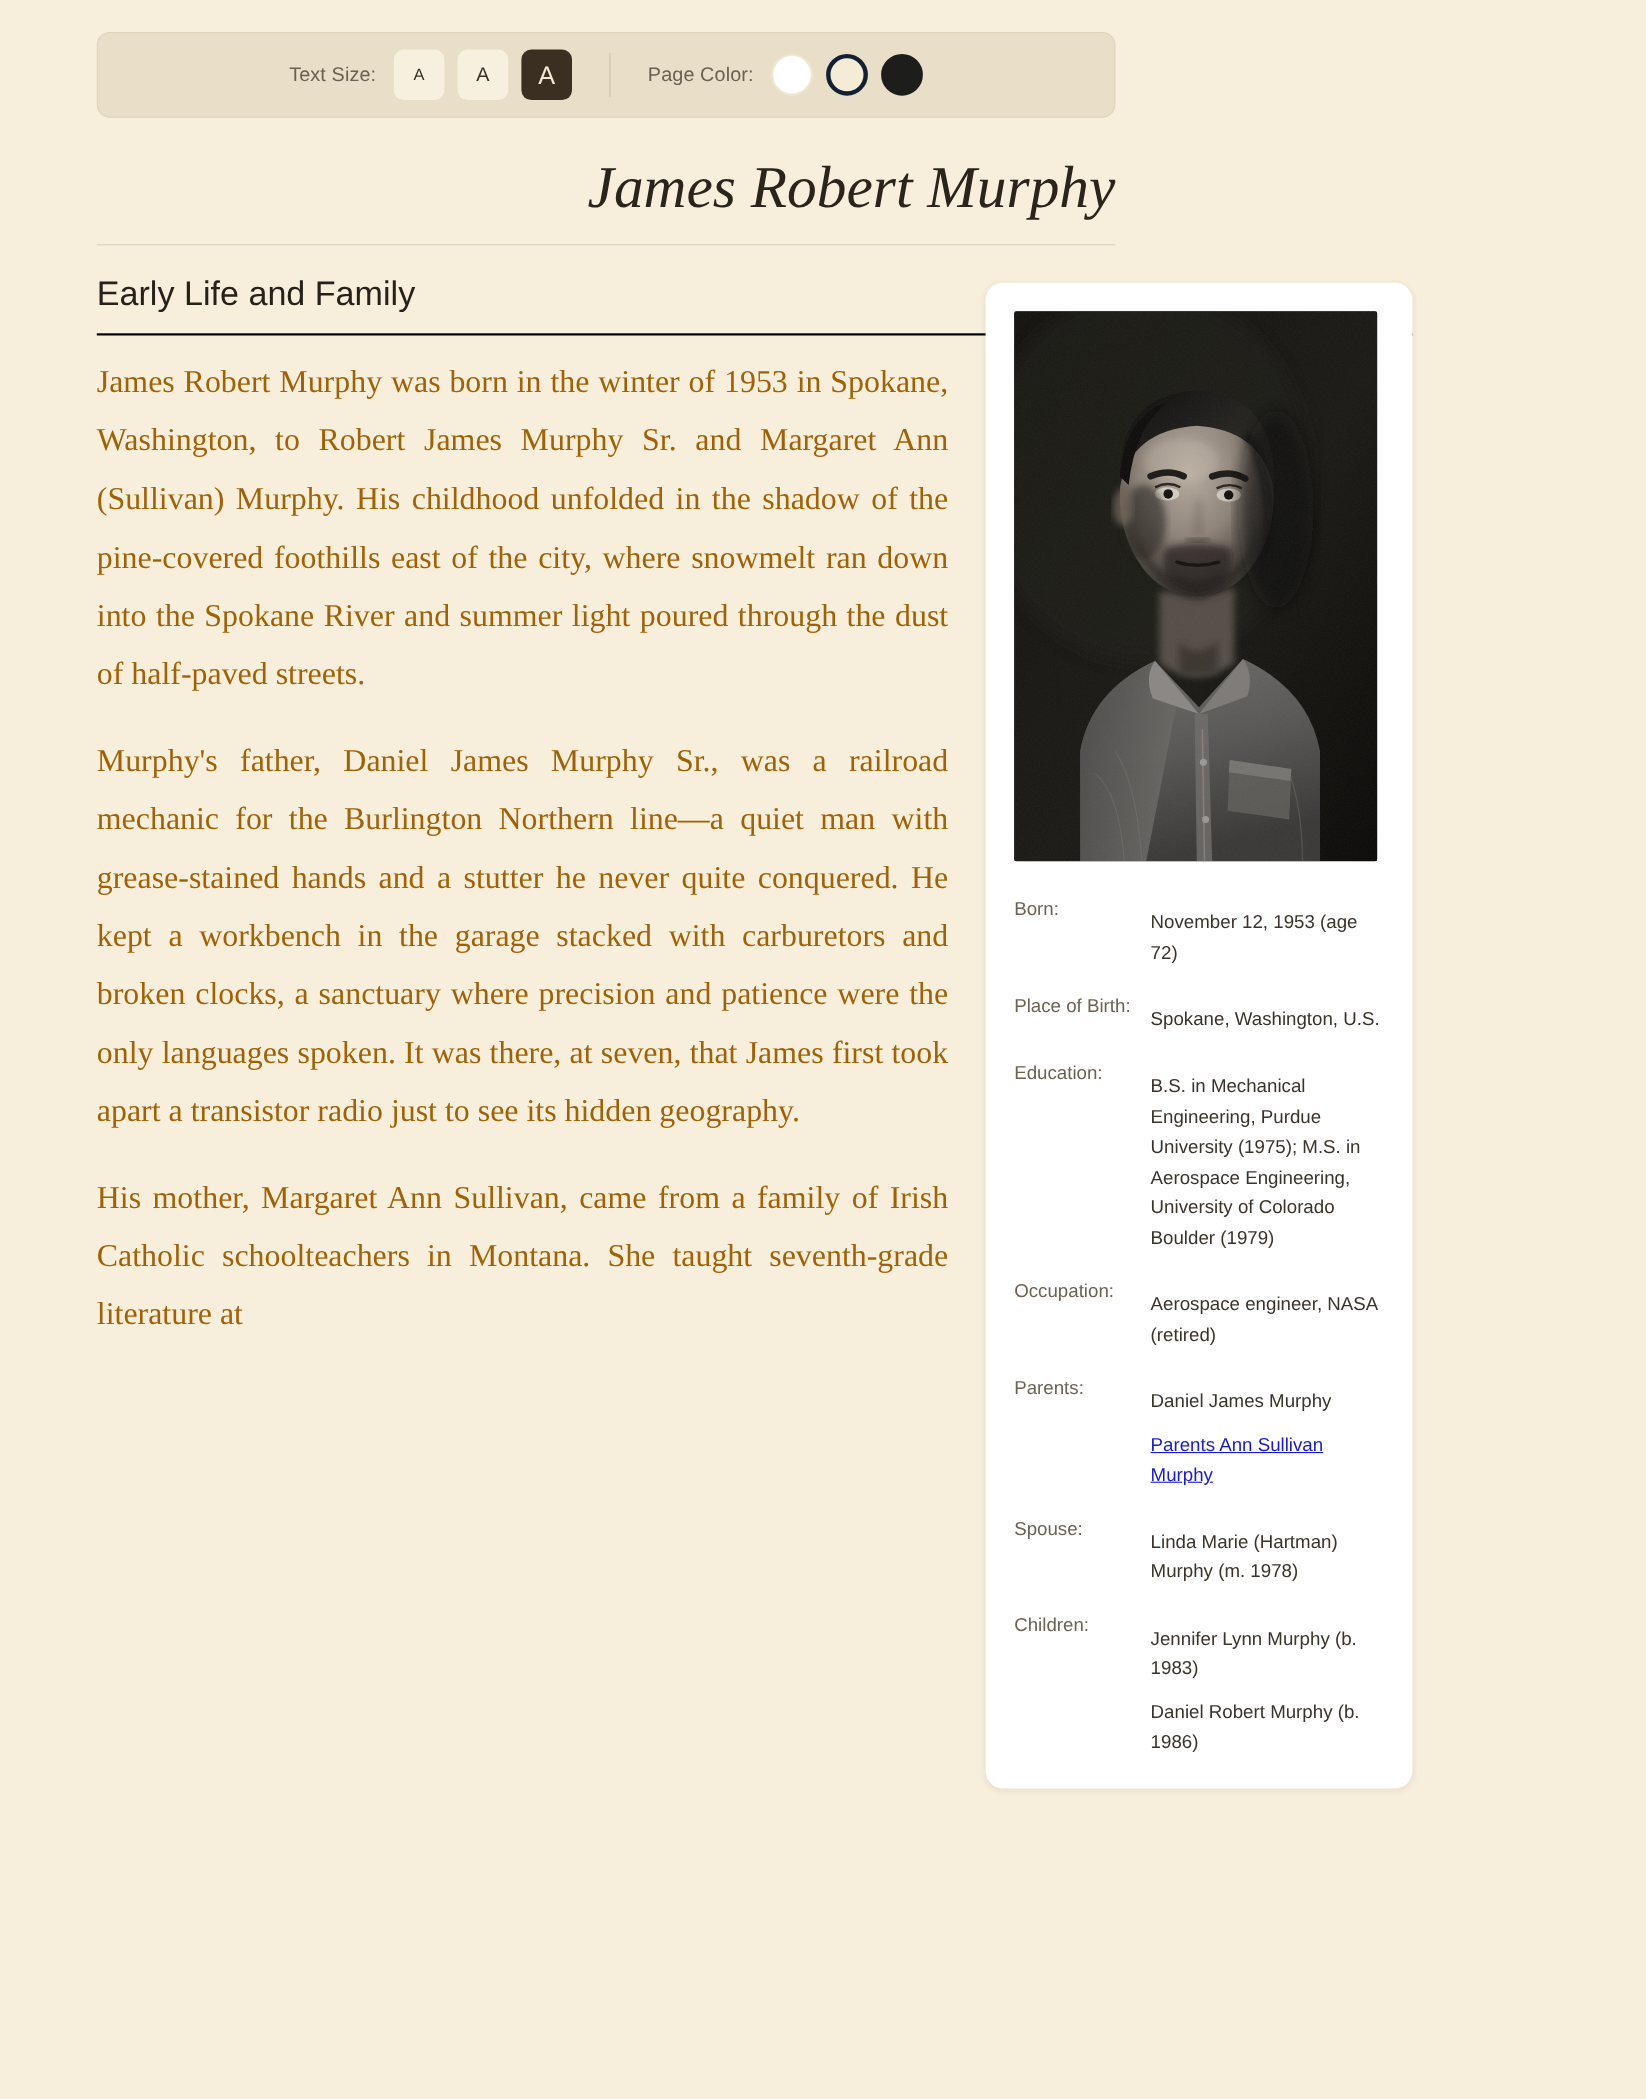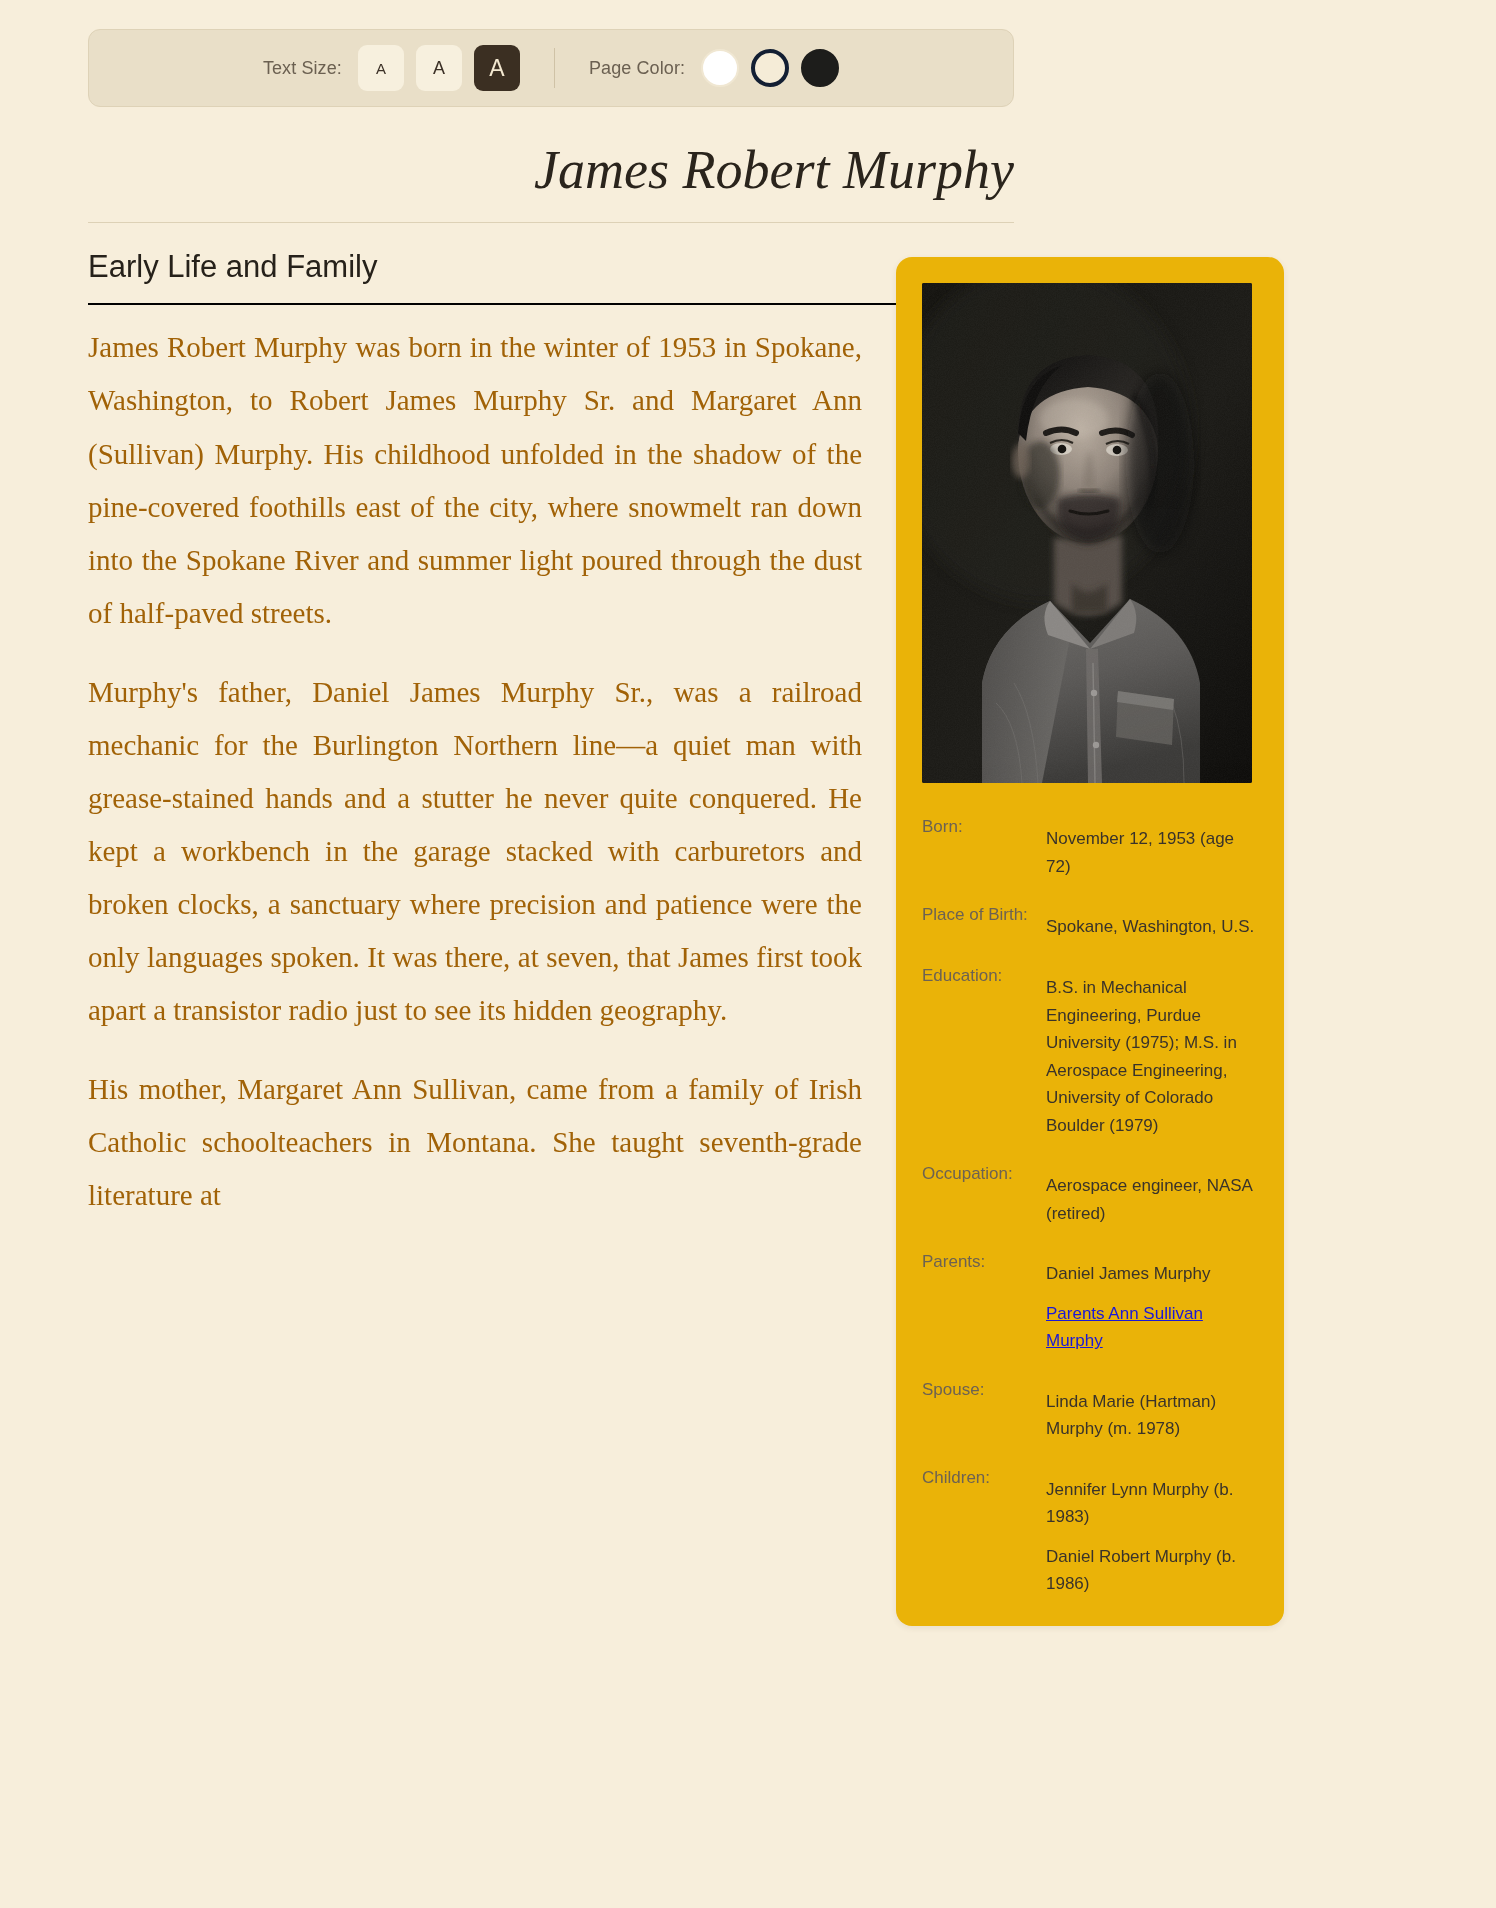--- a/index.html
+++ b/index.html
@@ -108,21 +108,21 @@
     color: #a16207;
     text-align: justify;
     margin: 0 0 26px 0;
   }
 
   
   .infobox {
     float: right;
     width: 388px;
     margin: 8px 0 24px 34px;
-    background: #eab308;
+    background: #ffffff;
     border-radius: 16px;
     padding: 26px 26px 28px 26px;
     box-shadow: 0 2px 6px rgba(90,72,40,.09);
   }
   .infobox-photo {
     width: 330px;
     height: 500px;
     border-radius: 2px;
     overflow: hidden;
     display:block;

